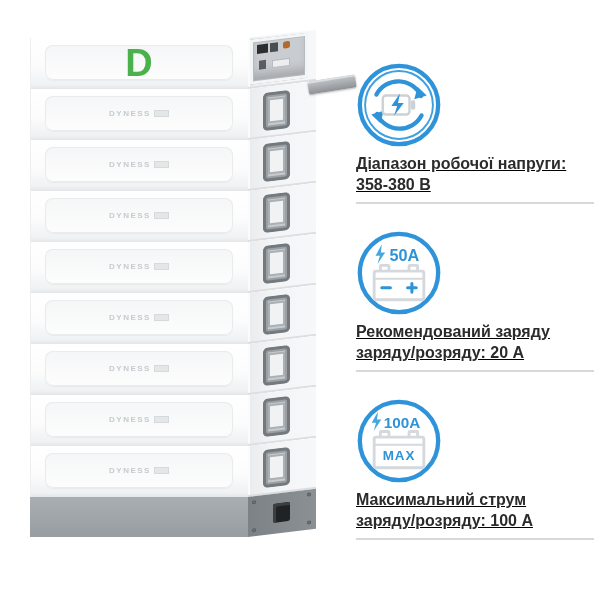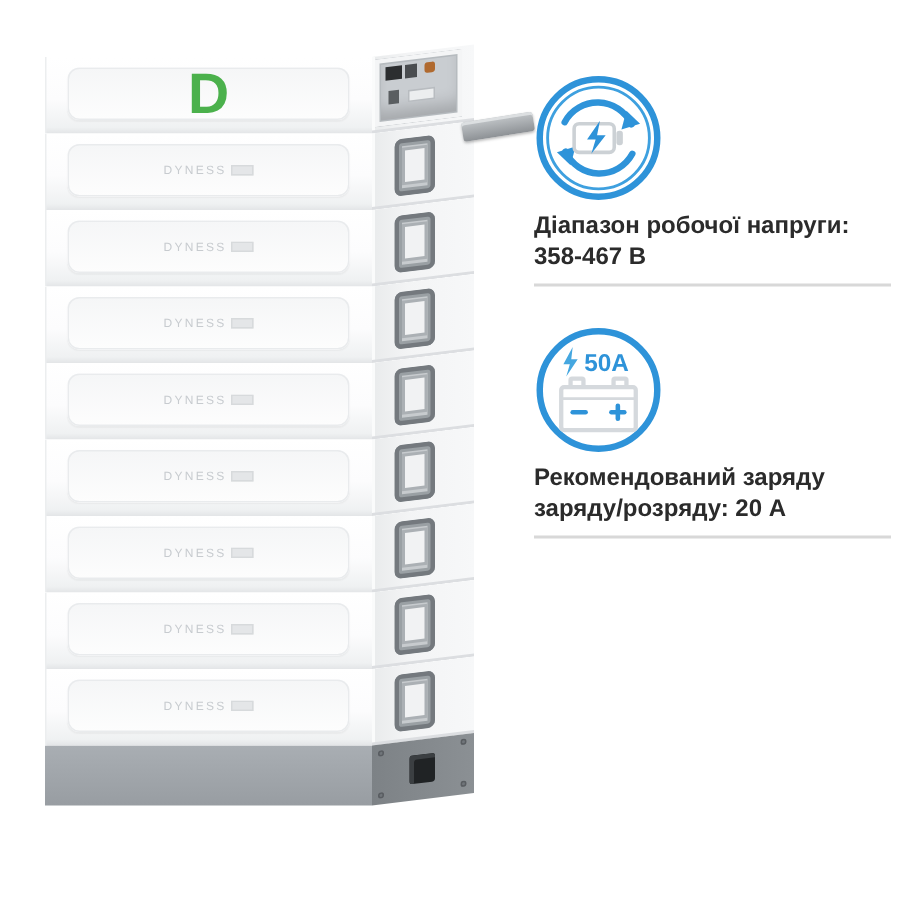--- a/index.html
+++ b/index.html
@@ -9,21 +9,21 @@
   
   .stack { position:absolute; left:30px; top:28px; width:335px; height:565px; }
   .stack-front { position:absolute; left:0; top:10px; width:218px; }
   .module { position:relative; height:51px;
             background:linear-gradient(180deg,#ffffff 0%,#fcfcfd 55%,#eff1f2 92%,#e3e5e7 100%);
             box-shadow: inset 1px 0 0 #eceeef; }
   .panel { position:absolute; left:15px; right:15px; top:7px; bottom:9px; border-radius:8px;
            background:linear-gradient(180deg,#f5f6f7,#fdfdfd);
            box-shadow: inset 0 0 0 1px #e9ebed, 0 1px 1px rgba(0,0,0,0.04);
            display:flex; align-items:center; justify-content:center; }
-  .module-logo { color:#c7cbcf; font-size:8px; font-weight:normal; letter-spacing:1.5px; }
+  .module-logo { color:#c7cbcf; font-size:8px; font-weight:bold; letter-spacing:1.5px; }
   .logo-tag { width:15px; height:7px; margin-left:3px; background:#e4e6e8; box-shadow: inset 0 0 0 1px #d7dadc; }
   .d-logo { color:#4bb14c; font-size:38px; line-height:1; font-weight:bold; }
   .base-front { height:40px; background:linear-gradient(180deg,#a9aeb3,#989da2); }
 
   .stack-side { position:absolute; left:218px; top:10px; width:68px;
                 transform:skewY(-7deg); transform-origin:left top; }
   .side-seg { position:relative; height:51px;
               background:linear-gradient(90deg,#e9ebec 0%,#f3f4f5 35%,#f7f8f9 100%);
               box-shadow: inset 0 -2px 0 #dcdee1, inset 2px 0 0 #fafbfb; }
   .connector { position:absolute; left:15px; top:6px; width:27px; height:38px; border-radius:5px;
@@ -44,21 +44,21 @@
           border-radius:2px; box-shadow: inset 3px 3px 0 #3b3f42; }
   .screw { position:absolute; width:4px; height:4px; border-radius:50%; background:#70757a;
            box-shadow: inset 0 0 0 1px #595d61; }
   .s1{left:4px;top:4px} .s2{left:59px;top:3px} .s3{left:4px;top:32px} .s4{left:59px;top:31px}
   .handle { position:absolute; left:278px; top:50px; width:48px; height:13px; border-radius:2px;
             background:linear-gradient(180deg,#c2c6c9,#8d9195);
             box-shadow: inset 0 2px 0 #dcdfe1, 0 1px 2px rgba(0,0,0,0.28);
             transform:rotate(-9deg); z-index:3; }
 
   
-  .features { position:absolute; left:356px; top:49px; width:238px; }
+  .features { position:absolute; left:356px; top:62px; width:238px;text-decoration:underline; }
   .feature + .feature { margin-top:26px; }
   .icon { width:86px; height:86px; display:block; }
   .title { margin-top:5px; font-size:16px; line-height:21px; font-weight:bold; color:#2b2b2b; }
   .divider { height:2px; background:#d8d8d8; margin-top:7px; }
 </style>
 </head>
 <body>
 
 <div class="canvas">
 
@@ -178,21 +178,21 @@
         <path d="M 64.5 26 L 74 35 L 61 39 Z" fill="#2E93D9"></path>
         <path d="M 25.5 64 L 16 55 L 29 51 Z" fill="#2E93D9"></path>
         <g>
           <rect x="28" y="35" width="28" height="20" rx="3.5" fill="#ffffff" stroke="#ccd1d5" stroke-width="2.5"></rect>
           <rect x="57.5" y="40" width="4.5" height="10" rx="2" fill="#ccd1d5"></rect>
           <path d="M46 33 L37 46 L43 46 L40 56 L50 43 L44 43 Z" fill="#2E93D9"></path>
         </g>
       </svg>
       <div class="title">
         <div>Діапазон робочої напруги:</div>
-        <div>358-467 В</div>
+        <div>358-380 В</div>
       </div>
       <div class="divider"></div>
     </div>
 
     <div class="feature">
       <svg class="icon" viewBox="0 0 90 90">
         <circle cx="45" cy="45" r="41" fill="#ffffff" stroke="#2E93D9" stroke-width="4.5"></circle>
         <path d="M27 15 L20.5 27 L25 27 L22.5 35.5 L30.5 23.5 L26 23.5 Z" fill="#45A7E0"></path>
         <text x="35" y="32" font-size="17" font-weight="bold" fill="#2E93D9" font-family="Liberation Sans, sans-serif">50A</text>
         <g stroke="#d5d9dd" stroke-width="3" fill="#ffffff">
@@ -207,15 +207,34 @@
           <line x1="58.5" y1="56" x2="58.5" y2="65"></line>
         </g>
       </svg>
       <div class="title">
         <div>Рекомендований заряду</div>
         <div>заряду/розряду: 20 А</div>
       </div>
       <div class="divider"></div>
     </div>
 
+    <div class="feature">
+      <svg class="icon" viewBox="0 0 90 90">
+        <circle cx="45" cy="45" r="41" fill="#ffffff" stroke="#2E93D9" stroke-width="4.5"></circle>
+        <path d="M23 14 L16.5 26 L21 26 L18.5 34.5 L26.5 22.5 L22 22.5 Z" fill="#45A7E0"></path>
+        <text x="29" y="31" font-size="16" font-weight="bold" fill="#2E93D9" font-family="Liberation Sans, sans-serif">100A</text>
+        <g stroke="#d5d9dd" stroke-width="3" fill="#ffffff">
+          <rect x="25.5" y="35" width="9" height="8" rx="1"></rect>
+          <rect x="55.5" y="35" width="9" height="8" rx="1"></rect>
+          <rect x="19" y="41" width="52" height="32" rx="2"></rect>
+          <line x1="20" y1="49" x2="70" y2="49" stroke-width="2"></line>
+        </g>
+        <text x="45" y="65" font-size="14" font-weight="bold" fill="#2E93D9" text-anchor="middle" letter-spacing="1" font-family="Liberation Sans, sans-serif">MAX</text>
+      </svg>
+      <div class="title">
+        <div>Максимальний струм</div>
+        <div>заряду/розряду: 100 А</div>
+      </div>
+      <div class="divider"></div>
+    </div>
 
   </div>
 </div>
 
 </body></html>

